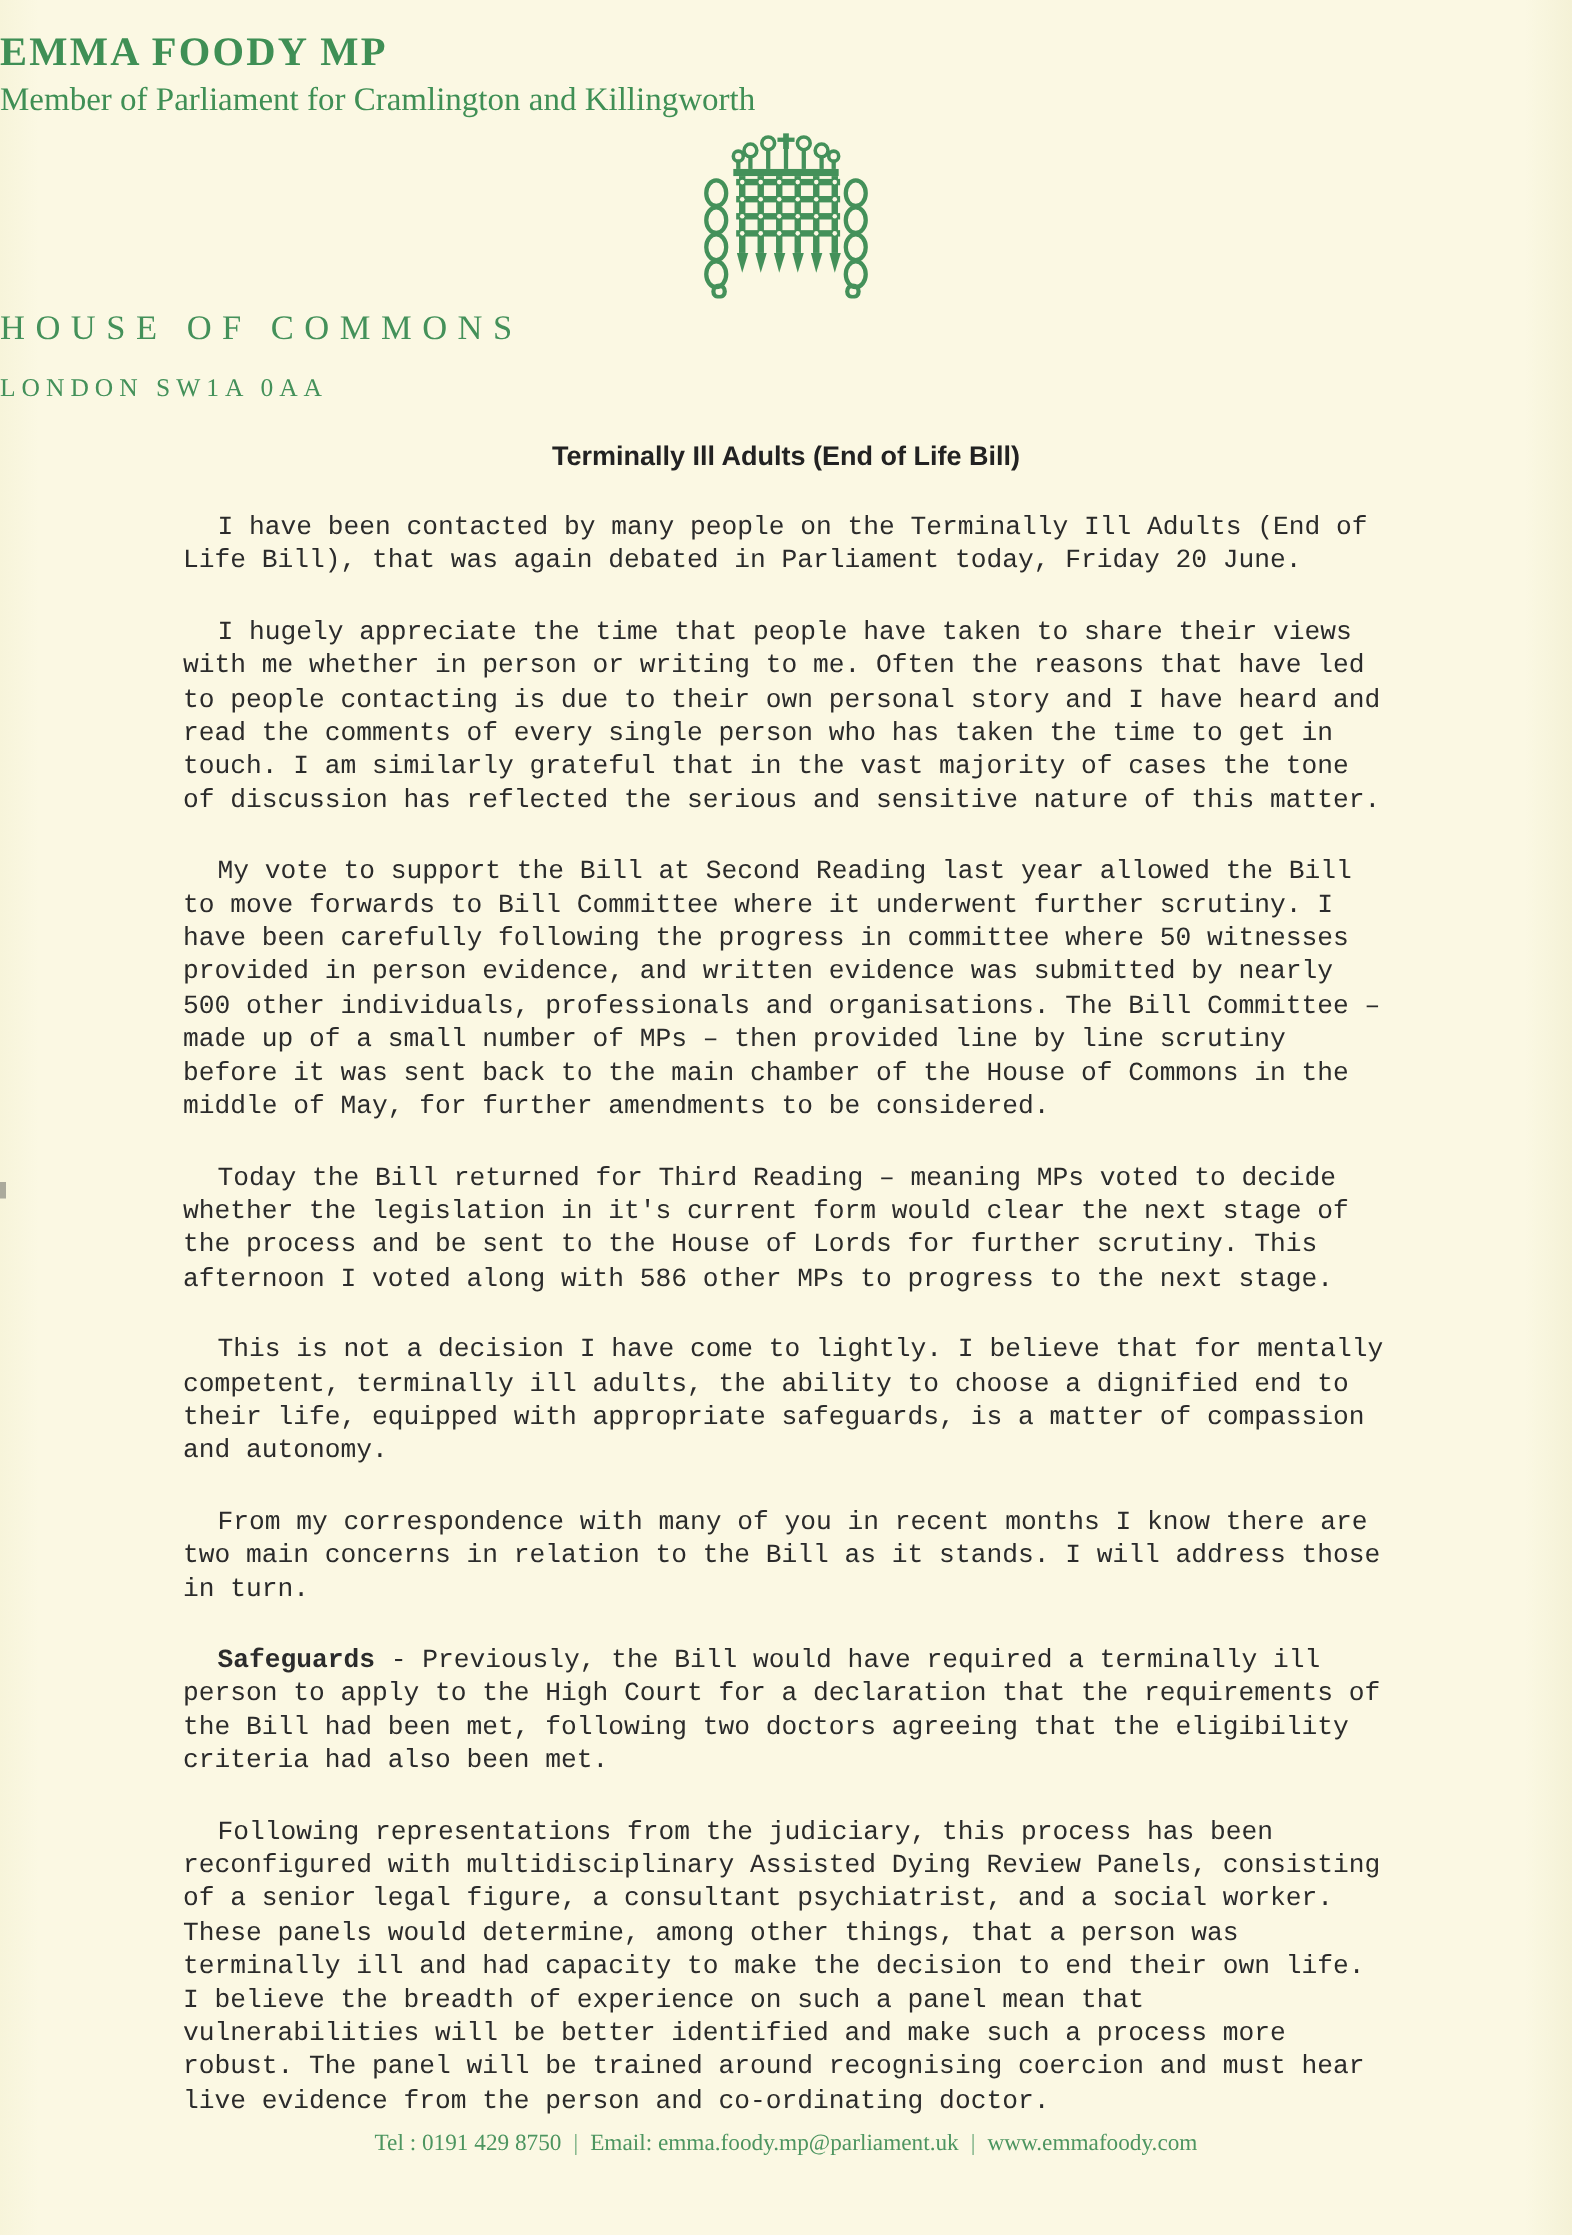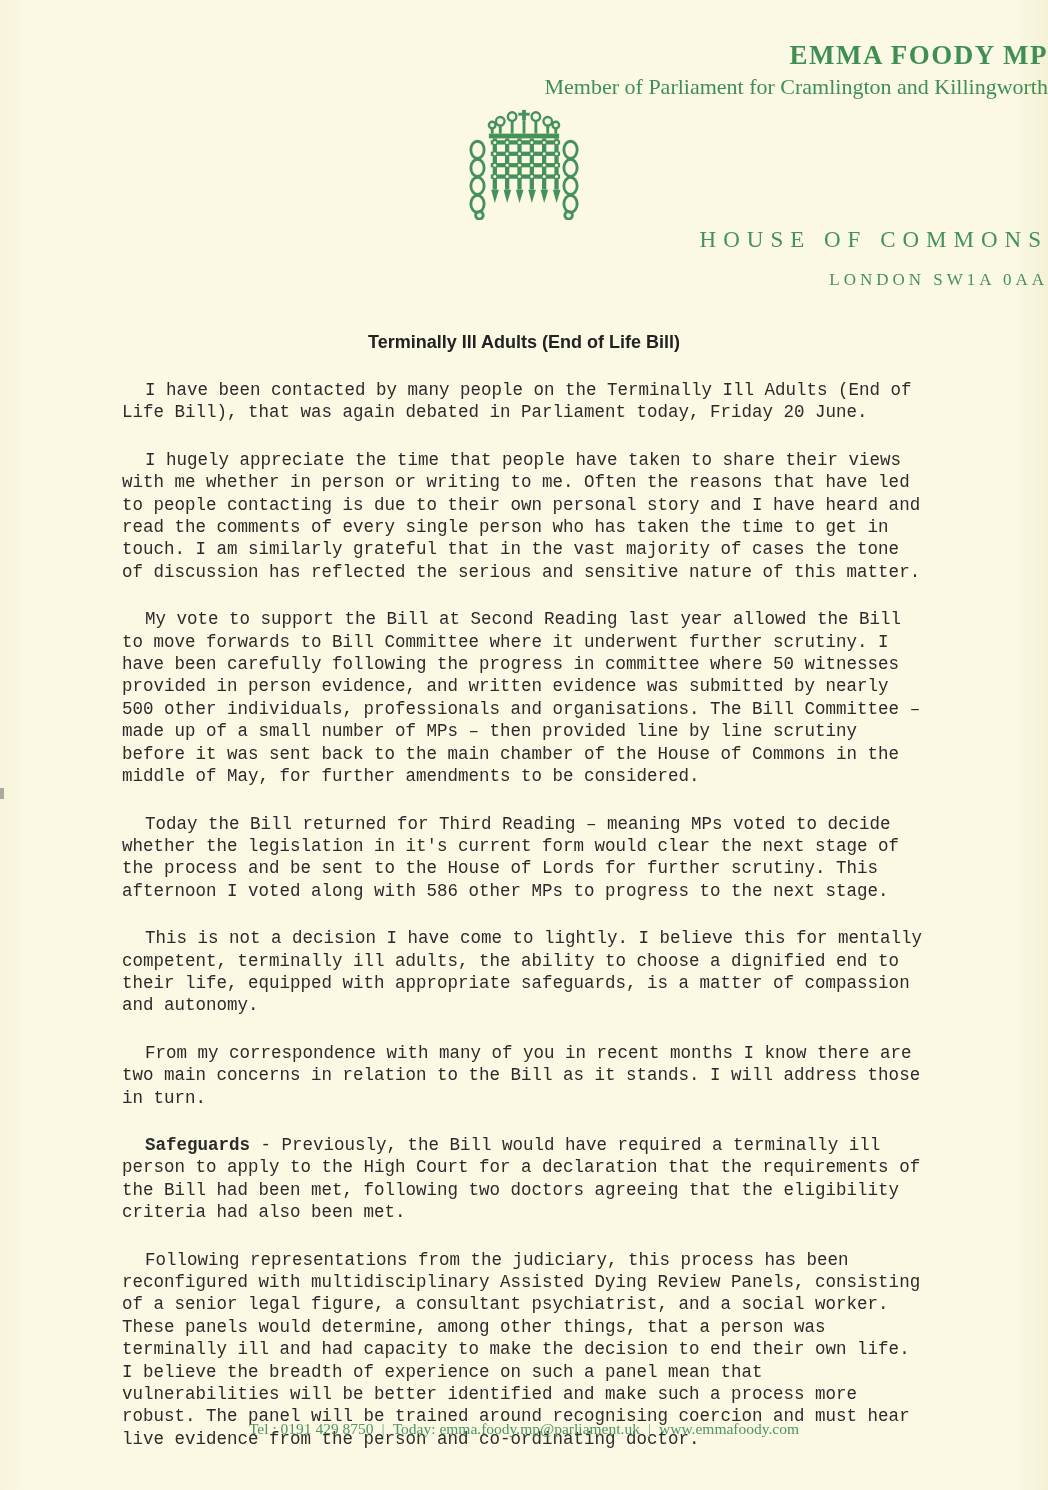--- a/index.html
+++ b/index.html
@@ -4,21 +4,21 @@
 <style>
   * { margin:0; padding:0; box-sizing:border-box; }
   html,body { width:1048px; }
   body {
     width:1048px; height:1490px;
     background: linear-gradient(90deg, #f7f4da 0%, #fbf8e3 2.5%, #fbf8e3 97%, #f4f1d6 100%);
     font-family:"Liberation Sans", sans-serif;
     position:relative;
     overflow:hidden;
   }
-  .letterhead { text-align:right; padding-top:40px; }
+  .letterhead { text-align:left; padding-top:19px; }
   .mp-name {
     font-family:"Liberation Serif", serif;
     font-weight:bold;
     font-size:27px;
     letter-spacing:1.5px;
     color:#3f8f55;
   }
   .mp-subtitle {
     font-family:"Liberation Serif", serif;
     font-size:22px;
@@ -38,21 +38,21 @@
     font-size:17px;
     letter-spacing:4px;
     color:#44915a;
     margin-top:17px;
   }
   .letter-title {
     text-align:center;
     font-weight:bold;
     font-size:18px;
     color:#222;
-    margin-top:42px;
+    margin-top:25px;
   }
   .letter-body {
     margin:26px 118px 0 122px;
     color:#2b2b2b;
     font-size:17.5px;
     line-height:22.4px;
     font-family:Liberation Mono, monospace;
   }
   .letter-body p { margin:0 0 25px 0; }
   .lead { font-weight:bold;margin-left:23px; }
@@ -175,25 +175,25 @@
   <div class="org-address">LONDON SW1A 0AA</div>
 </div>
 
 <div class="letter-title">Terminally Ill Adults (End of Life Bill)</div>
 
 <div class="letter-body">
   <p><span class="lead"></span><span>I have been contacted by many people on the Terminally Ill Adults (End of Life Bill), that was again debated in Parliament today, Friday 20 June.</span></p>
   <p><span class="lead"></span><span>I hugely appreciate the time that people have taken to share their views with me whether in person or writing to me. Often the reasons that have led to people contacting is due to their own personal story and I have heard and read the comments of every single person who has taken the time to get in touch. I am similarly grateful that in the vast majority of cases the tone of discussion has reflected the serious and sensitive nature of this matter.</span></p>
   <p><span class="lead"></span><span>My vote to support the Bill at Second Reading last year allowed the Bill to move forwards to Bill Committee where it underwent further scrutiny. I have been carefully following the progress in committee where 50 witnesses provided in person evidence, and written evidence was submitted by nearly 500 other individuals, professionals and organisations. The Bill Committee – made up of a small number of MPs – then provided line by line scrutiny before it was sent back to the main chamber of the House of Commons in the middle of May, for further amendments to be considered.</span></p>
   <p><span class="lead"></span><span>Today the Bill returned for Third Reading – meaning MPs voted to decide whether the legislation in it's current form would clear the next stage of the process and be sent to the House of Lords for further scrutiny. This afternoon I voted along with 586 other MPs to progress to the next stage.</span></p>
-  <p><span class="lead"></span><span>This is not a decision I have come to lightly. I believe this for mentally competent, terminally ill adults, the ability to choose a dignified end to their life, equipped with appropriate safeguards, is a matter of compassion and autonomy.</span></p>
+  <p><span class="lead"></span><span>This is not a decision I have come to lightly. I believe that for mentally competent, terminally ill adults, the ability to choose a dignified end to their life, equipped with appropriate safeguards, is a matter of compassion and autonomy.</span></p>
   <p><span class="lead"></span><span>From my correspondence with many of you in recent months I know there are two main concerns in relation to the Bill as it stands. I will address those in turn.</span></p>
   <p><span class="lead">Safeguards</span><span> - Previously, the Bill would have required a terminally ill person to apply to the High Court for a declaration that the requirements of the Bill had been met, following two doctors agreeing that the eligibility criteria had also been met.</span></p>
   <p><span class="lead"></span><span>Following representations from the judiciary, this process has been reconfigured with multidisciplinary Assisted Dying Review Panels, consisting of a senior legal figure, a consultant psychiatrist, and a social worker. These panels would determine, among other things, that a person was terminally ill and had capacity to make the decision to end their own life. I believe the breadth of experience on such a panel mean that vulnerabilities will be better identified and make such a process more robust. The panel will be trained around recognising coercion and must hear live evidence from the person and co-ordinating doctor.</span></p>
 </div>
 
 <div class="scan-artifact"></div>
 
 <div class="footer">
   <div>
-    <span>Tel : 0191 429 8750</span><span class="sep">|</span><span>Today: emma.foody.mp@parliament.uk</span><span class="sep">|</span><span>www.emmafoody.com</span>
+    <span>Tel : 0191 429 8750</span><span class="sep">|</span><span>Email: emma.foody.mp@parliament.uk</span><span class="sep">|</span><span>www.emmafoody.com</span>
   </div>
 </div>
 
 </body></html>

